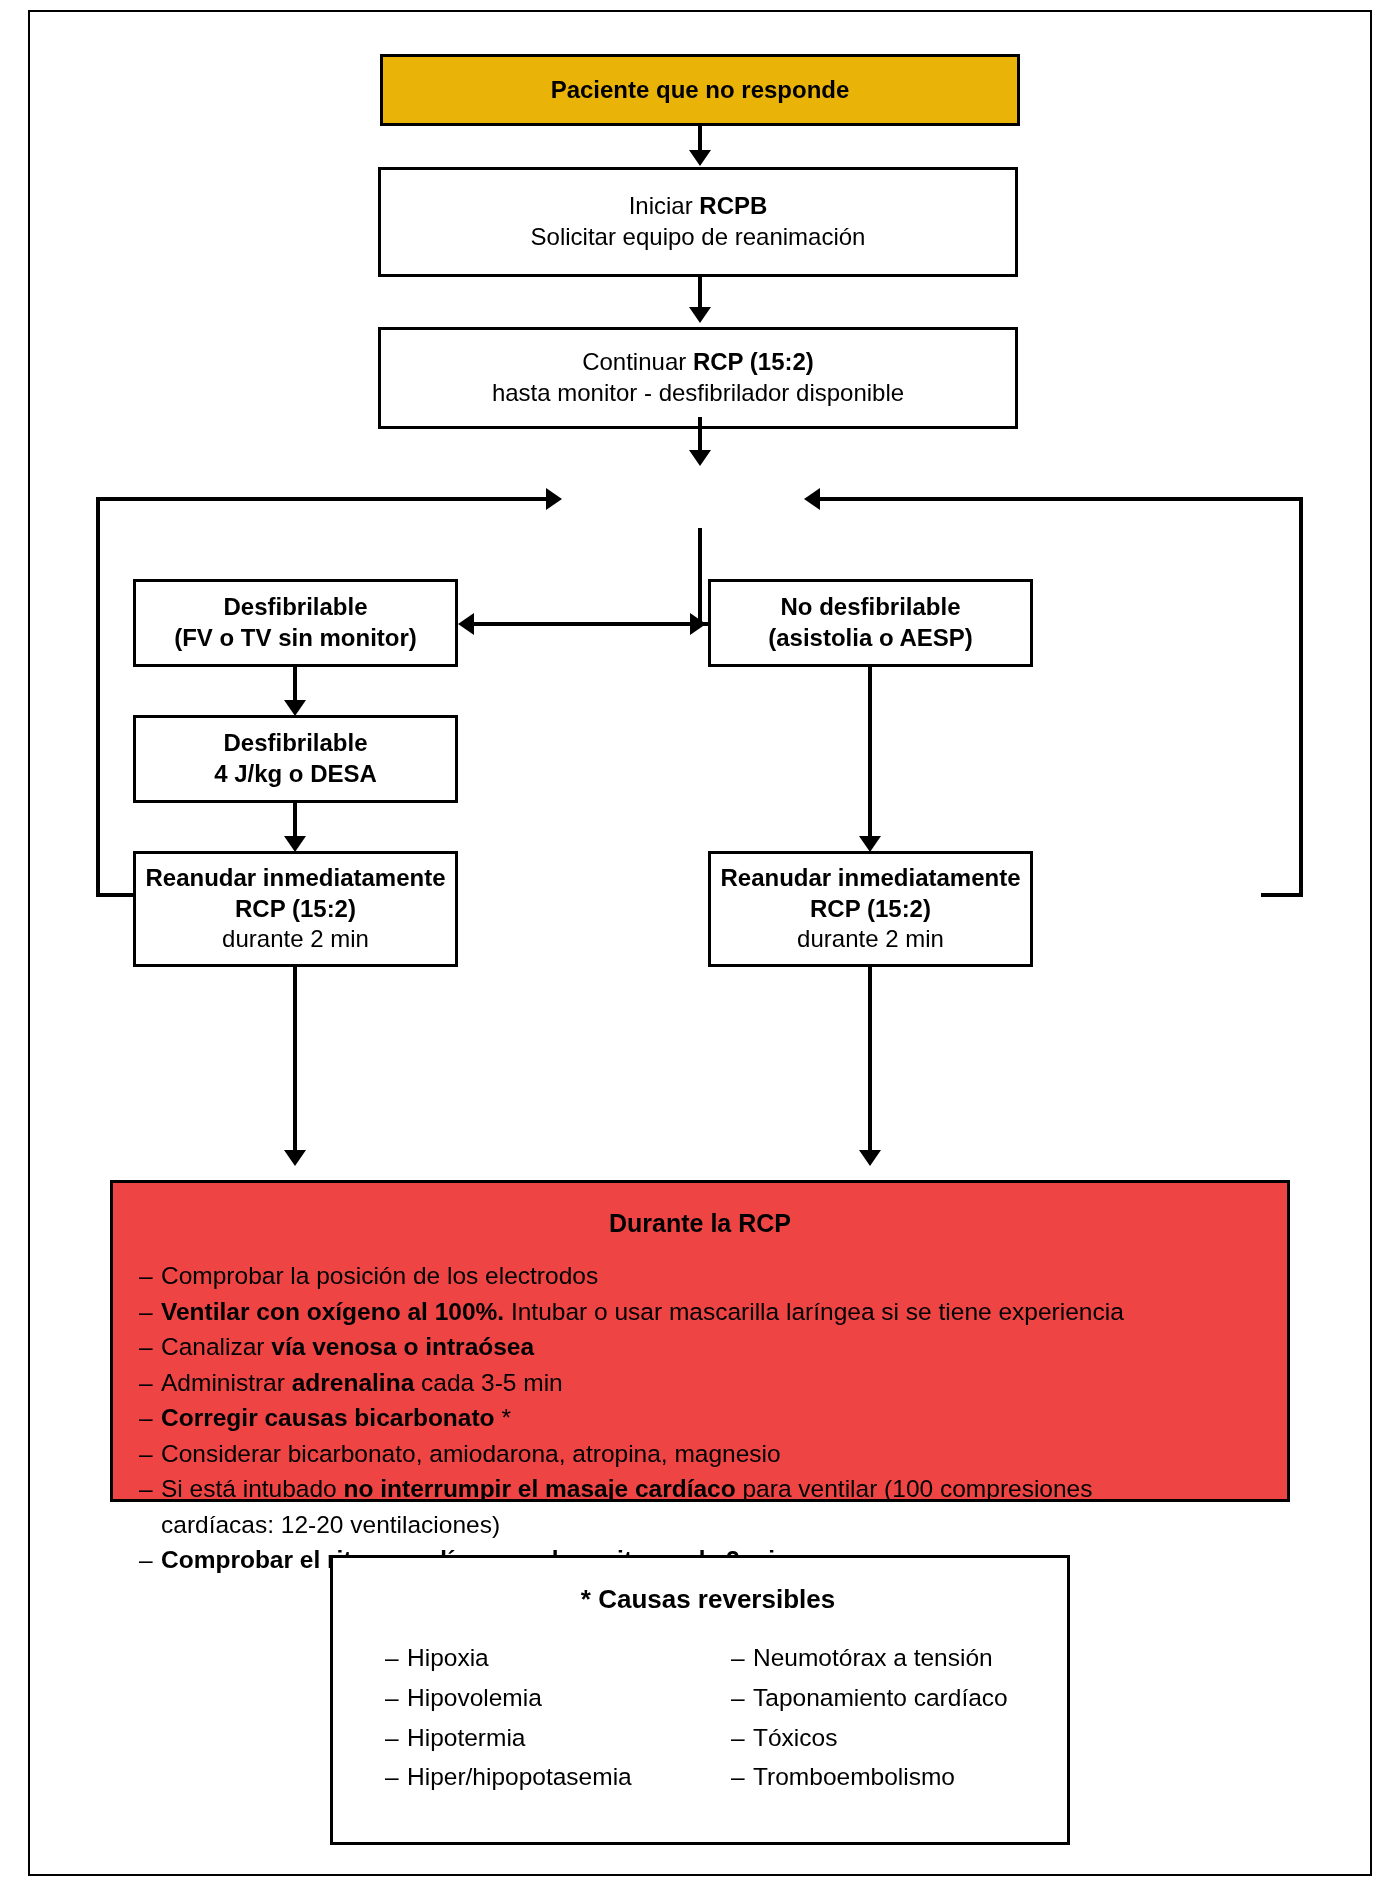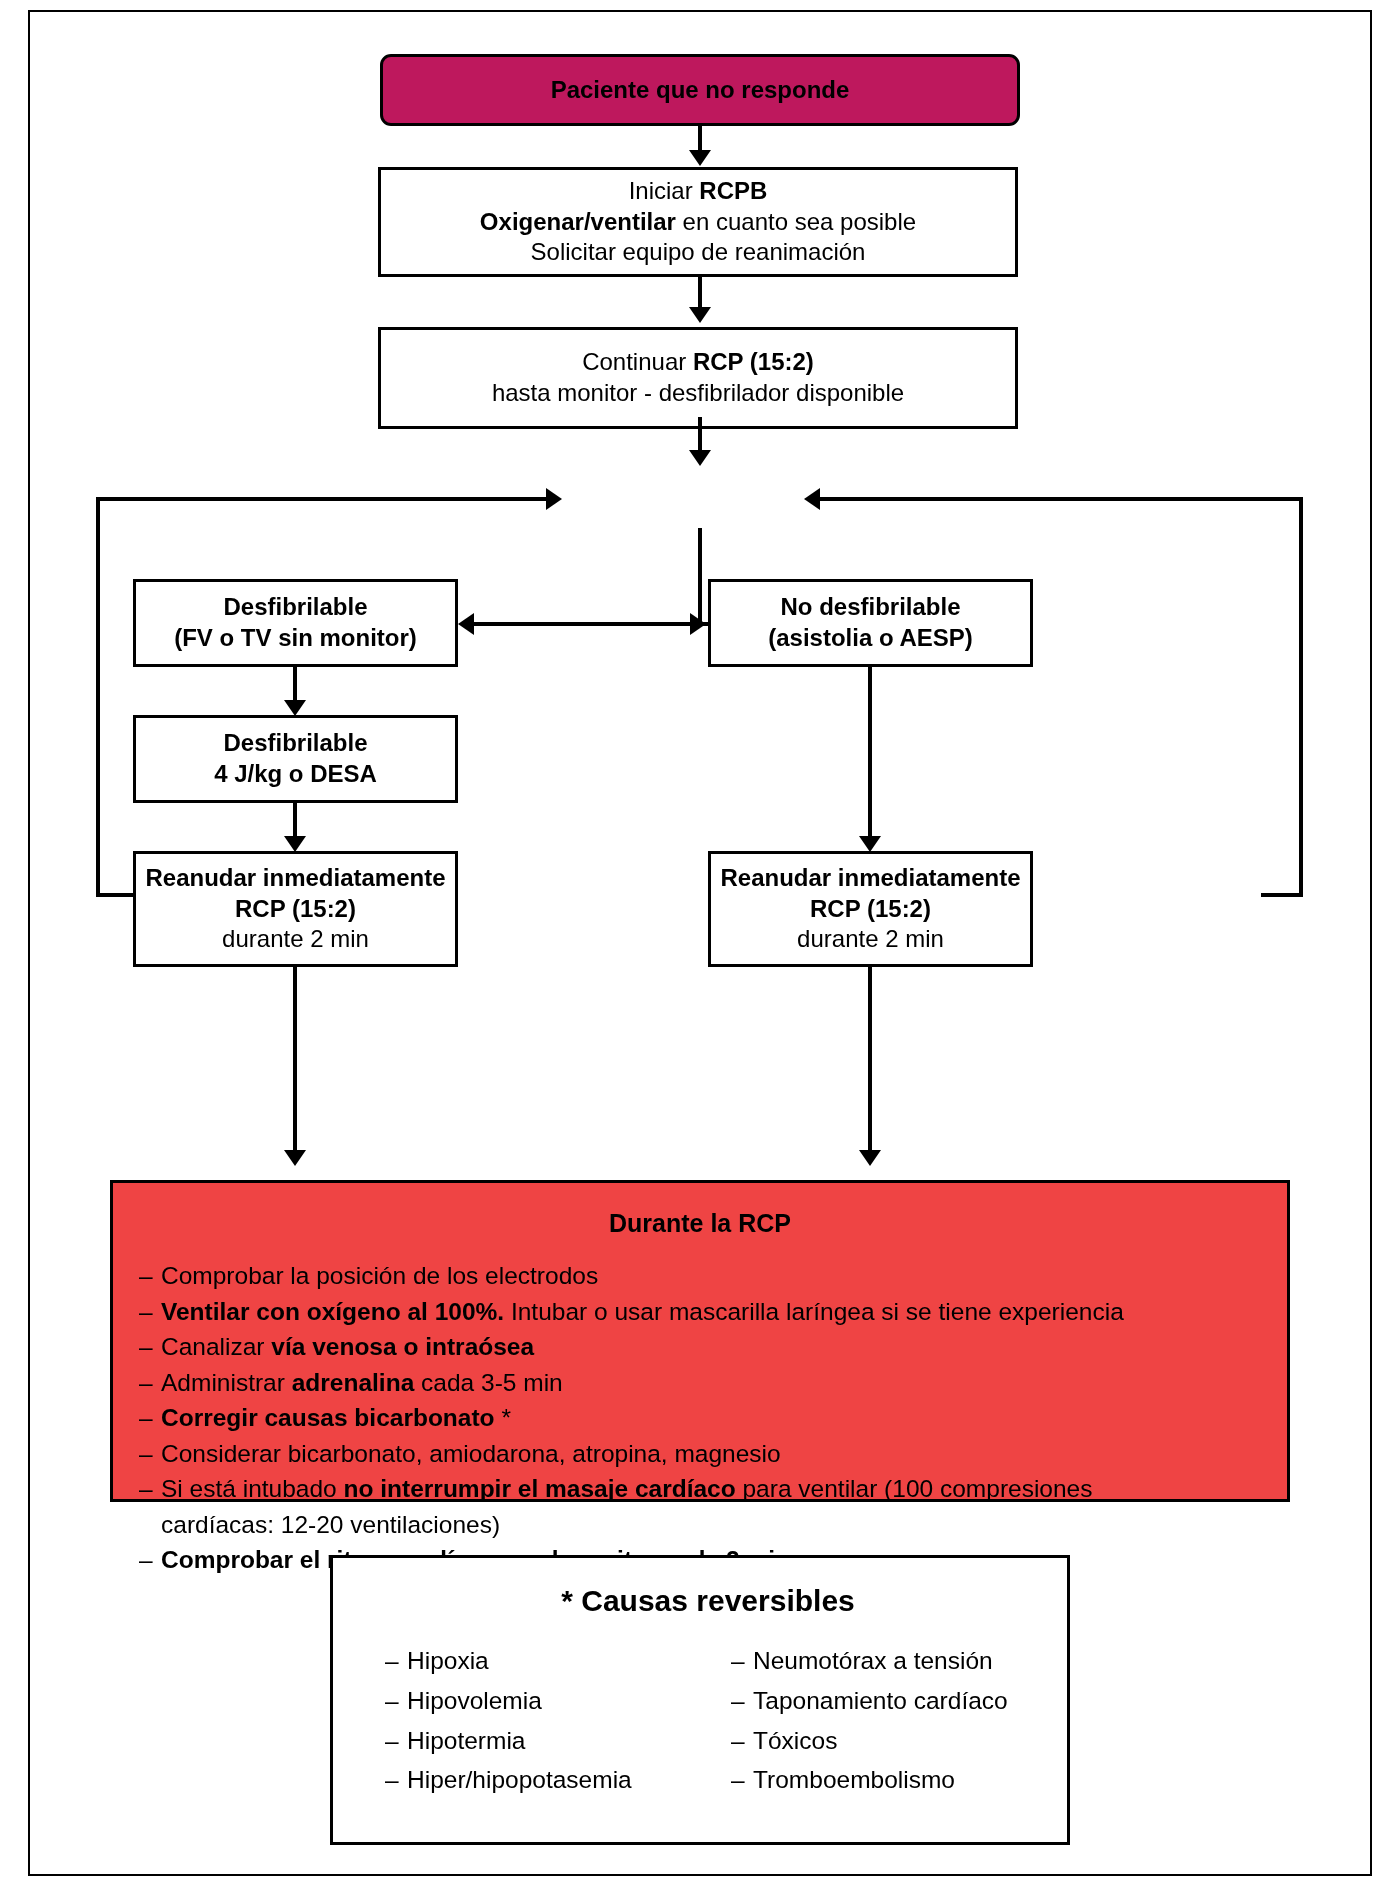--- a/index.html
+++ b/index.html
@@ -34,22 +34,21 @@
     box-sizing: border-box;
     display: flex;
     flex-direction: column;
     align-items: center;
     justify-content: center;
     text-align: center;
     font-size: 24px;
     line-height: 1.28;
   }
   .node.shaded {
-    background: #be185d;
-    border-radius: 11px;
+    background: #eab308;
   }
   .node .ln {
     display: block;
     white-space: nowrap;
   }
   .b { font-weight: bold; }
   .n { font-weight: normal; }
 
   
   .vline, .hline {
@@ -127,21 +126,21 @@
     top: 1555px;
     width: 740px;
     height: 290px;
     border: 3px solid #000000;
     background: #ffffff;
     box-sizing: border-box;
   }
   #causes-title {
     text-align: center;
     font-weight: bold;
-    font-size: 30px;
+    font-size: 26px;
     margin-top: 26px;
     margin-left: 16px;
   }
   #causes-grid {
     display: grid;
     grid-template-columns: 1fr 1fr;
     column-gap: 10px;
     row-gap: 6px;
     margin: 26px 0 0 0;
     padding: 0 0 0 52px;
@@ -166,21 +165,20 @@
 
   <div class="node shaded" style="left:380px; top:54px; width:640px; height:72px;">
     <span class="ln b">Paciente que no responde</span>
   </div>
 
   <div class="vline" style="left:698px; top:126px; height:28px;"></div>
   <div class="arrow-down" style="left:689px; top:150px;"></div>
 
   <div class="node" style="left:378px; top:167px; width:640px; height:110px;">
     <span class="ln"><span class="n">Iniciar </span><span class="b">RCPB</span></span>
-    <span class="ln"><span class="b">Oxigenar/ventilar</span><span class="n"> en cuanto sea posible</span></span>
     <span class="ln n">Solicitar equipo de reanimación</span>
   </div>
 
   <div class="vline" style="left:698px; top:277px; height:35px;"></div>
   <div class="arrow-down" style="left:689px; top:307px;"></div>
 
   <div class="node" style="left:378px; top:327px; width:640px; height:102px;">
     <span class="ln"><span class="n">Continuar </span><span class="b">RCP (15:2)</span></span>
     <span class="ln n">hasta monitor - desfibrilador disponible</span>
   </div>

